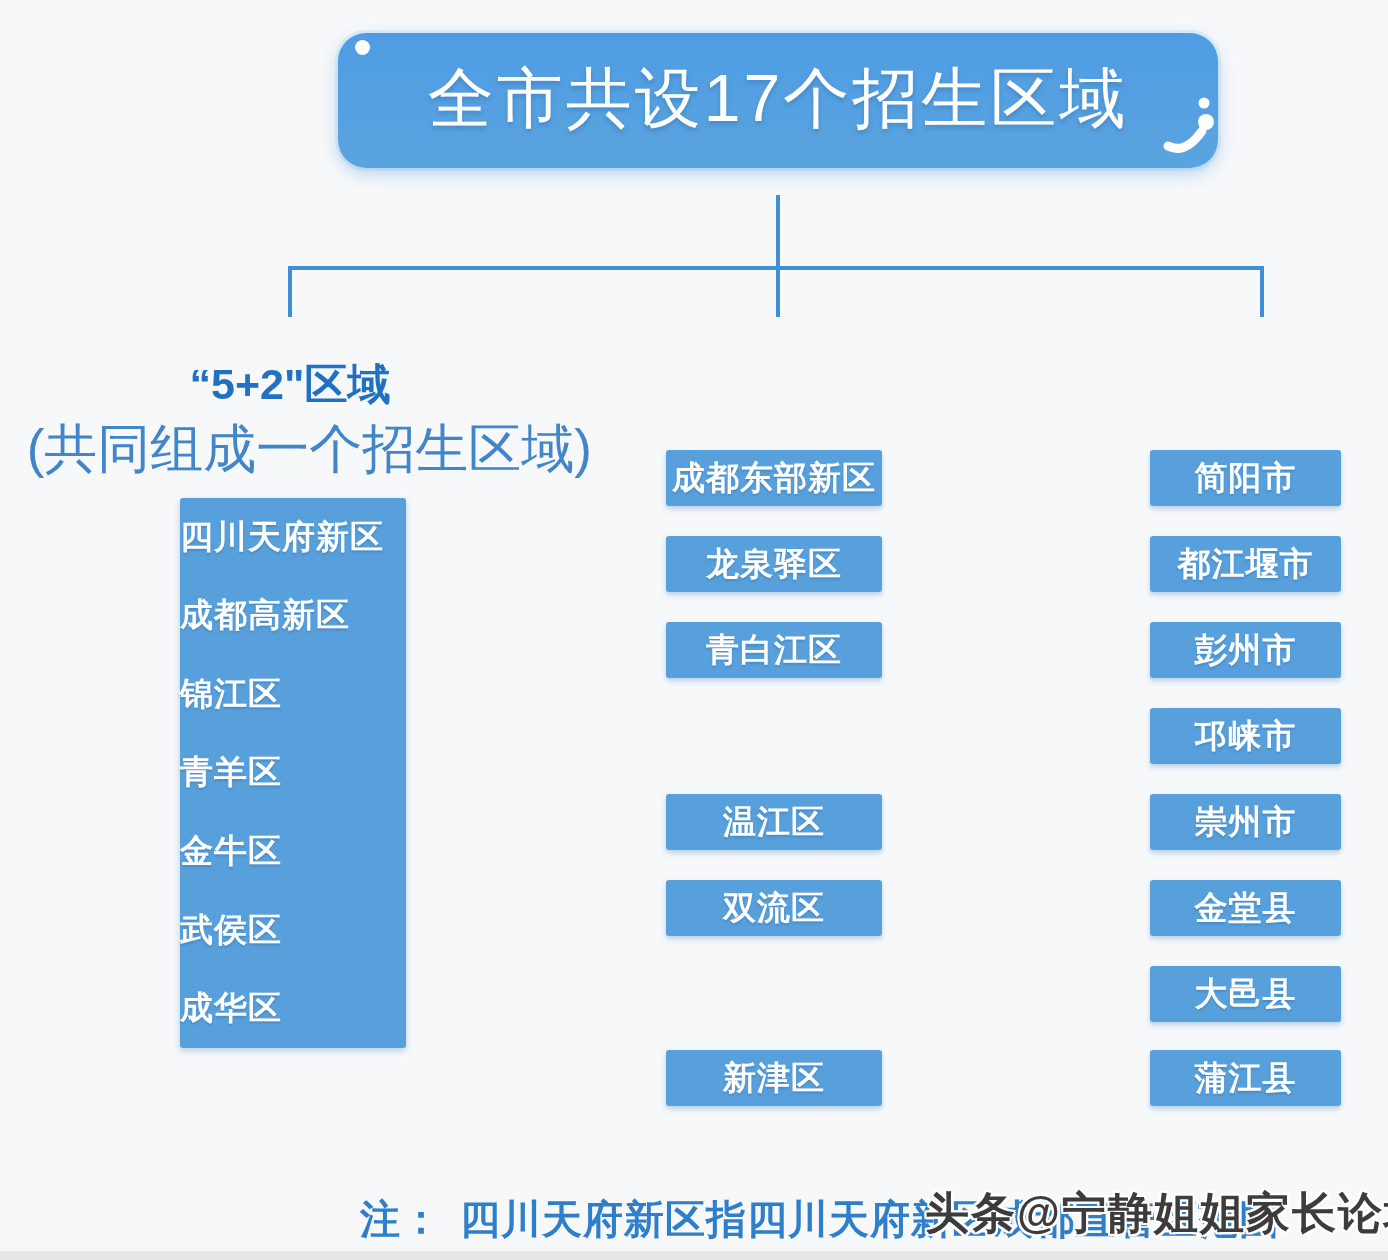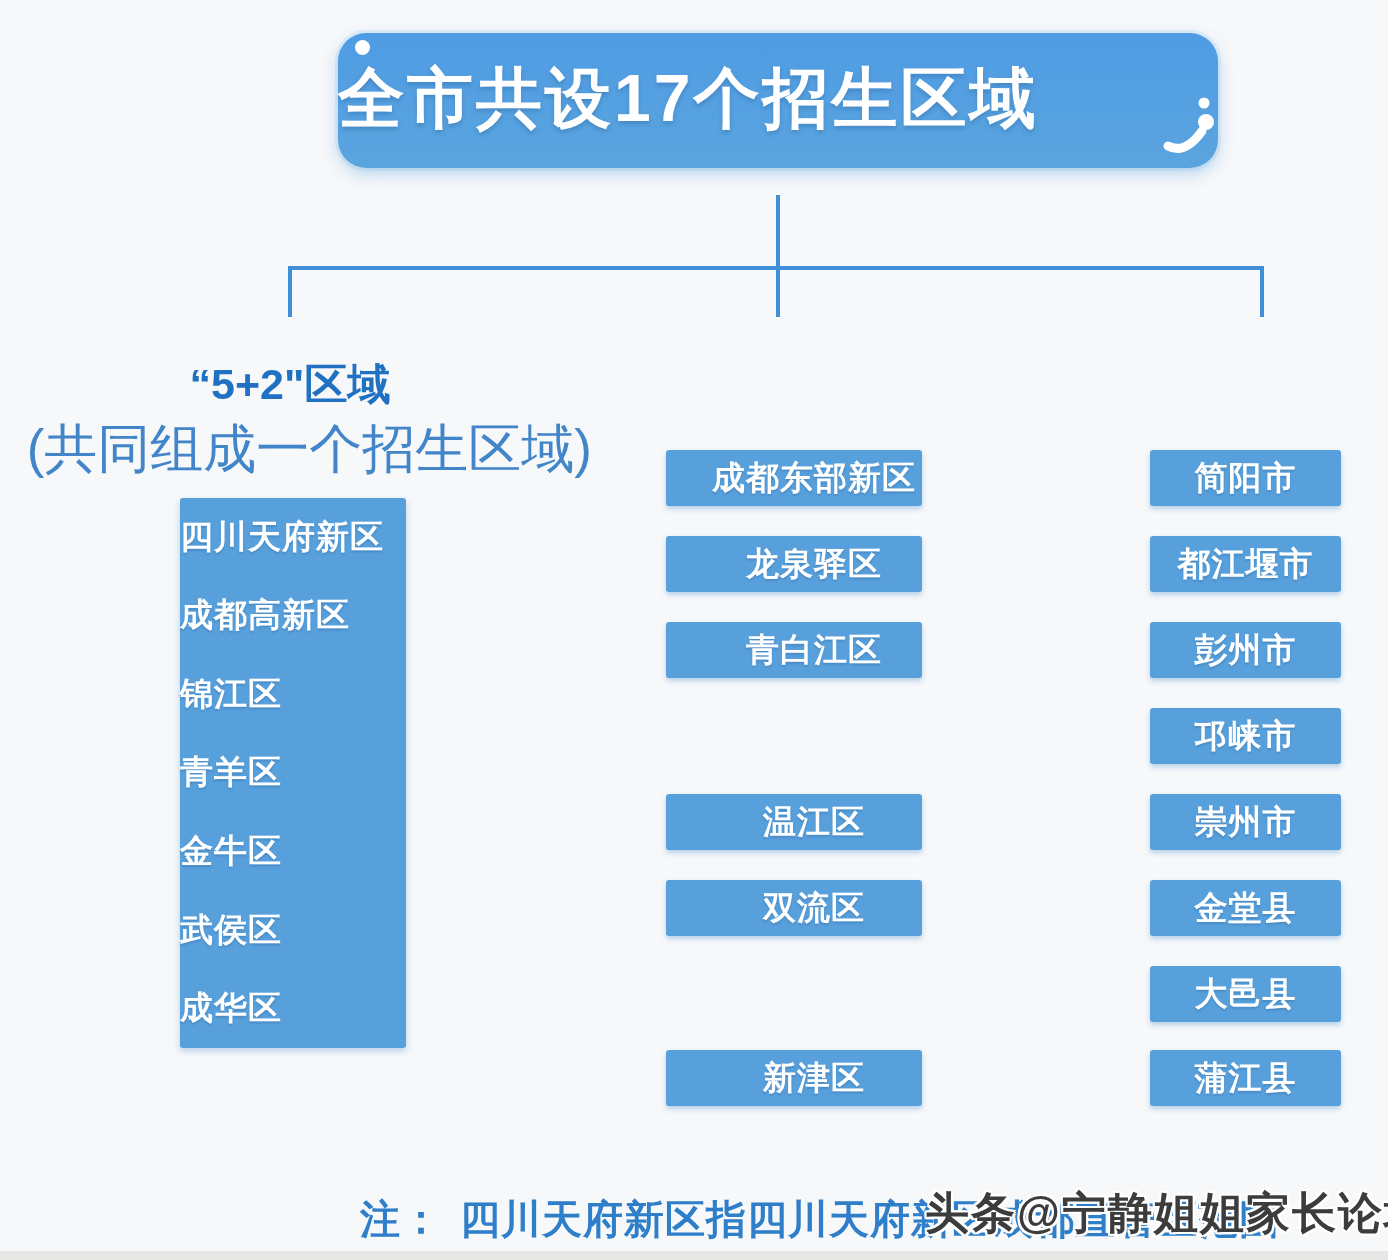--- a/index.html
+++ b/index.html
@@ -15,21 +15,21 @@
   }
   
   .banner{
     position:absolute;left:338px;top:33px;width:880px;height:135px;
     background:linear-gradient(180deg,var(--banner-top,#4f9ce4),var(--banner-bottom,#5aa4de));
     border-radius:28px;
     box-shadow:0 6px 16px rgba(110,170,225,.45), 0 0 0 3px rgba(160,210,245,.25);
   }
   .banner-title{
     position:absolute;left:0;right:0;top:50%;transform:translateY(-52%);
-    color:#fff;font-size:66px;font-weight:bold;
+    text-align:center;color:#fff;font-size:66px;font-weight:normal;
     letter-spacing:3px;
     text-shadow:0 3px 4px rgba(40,95,150,.35);
     white-space:nowrap;
   }
   .banner-dot{
     position:absolute;left:17px;top:7px;width:15px;height:15px;
     border-radius:50%;background:#fff;
   }
   .smiley{position:absolute;left:1153px;top:88px;}
   
@@ -65,21 +65,21 @@
   .mid-box,.right-box{
     position:absolute;height:56px;
     background:var(--box-blue,#57a0dc);
     border-radius:3px;
     box-shadow:0 3px 5px rgba(90,150,205,.4);
     color:#fff;font-size:33px;font-weight:bold;letter-spacing:1px;
     line-height:56px;text-align:center;
     text-shadow:0 2px 2px rgba(55,110,165,.4);
     white-space:nowrap;
   }
-  .mid-box{left:666px;width:216px;padding-left:40px;}
+  .mid-box{left:666px;width:216px;}
   .right-box{left:1150px;width:191px;}
   
   .note{
     position:absolute;left:360px;top:1192px;
     font-size:40px;font-weight:bold;color:var(--note-blue,#2e7ec9);
     white-space:nowrap;letter-spacing:1px;
   }
   .note .note-prefix{margin-right:18px;}
   .watermark{
     position:absolute;left:925px;top:1184px;

